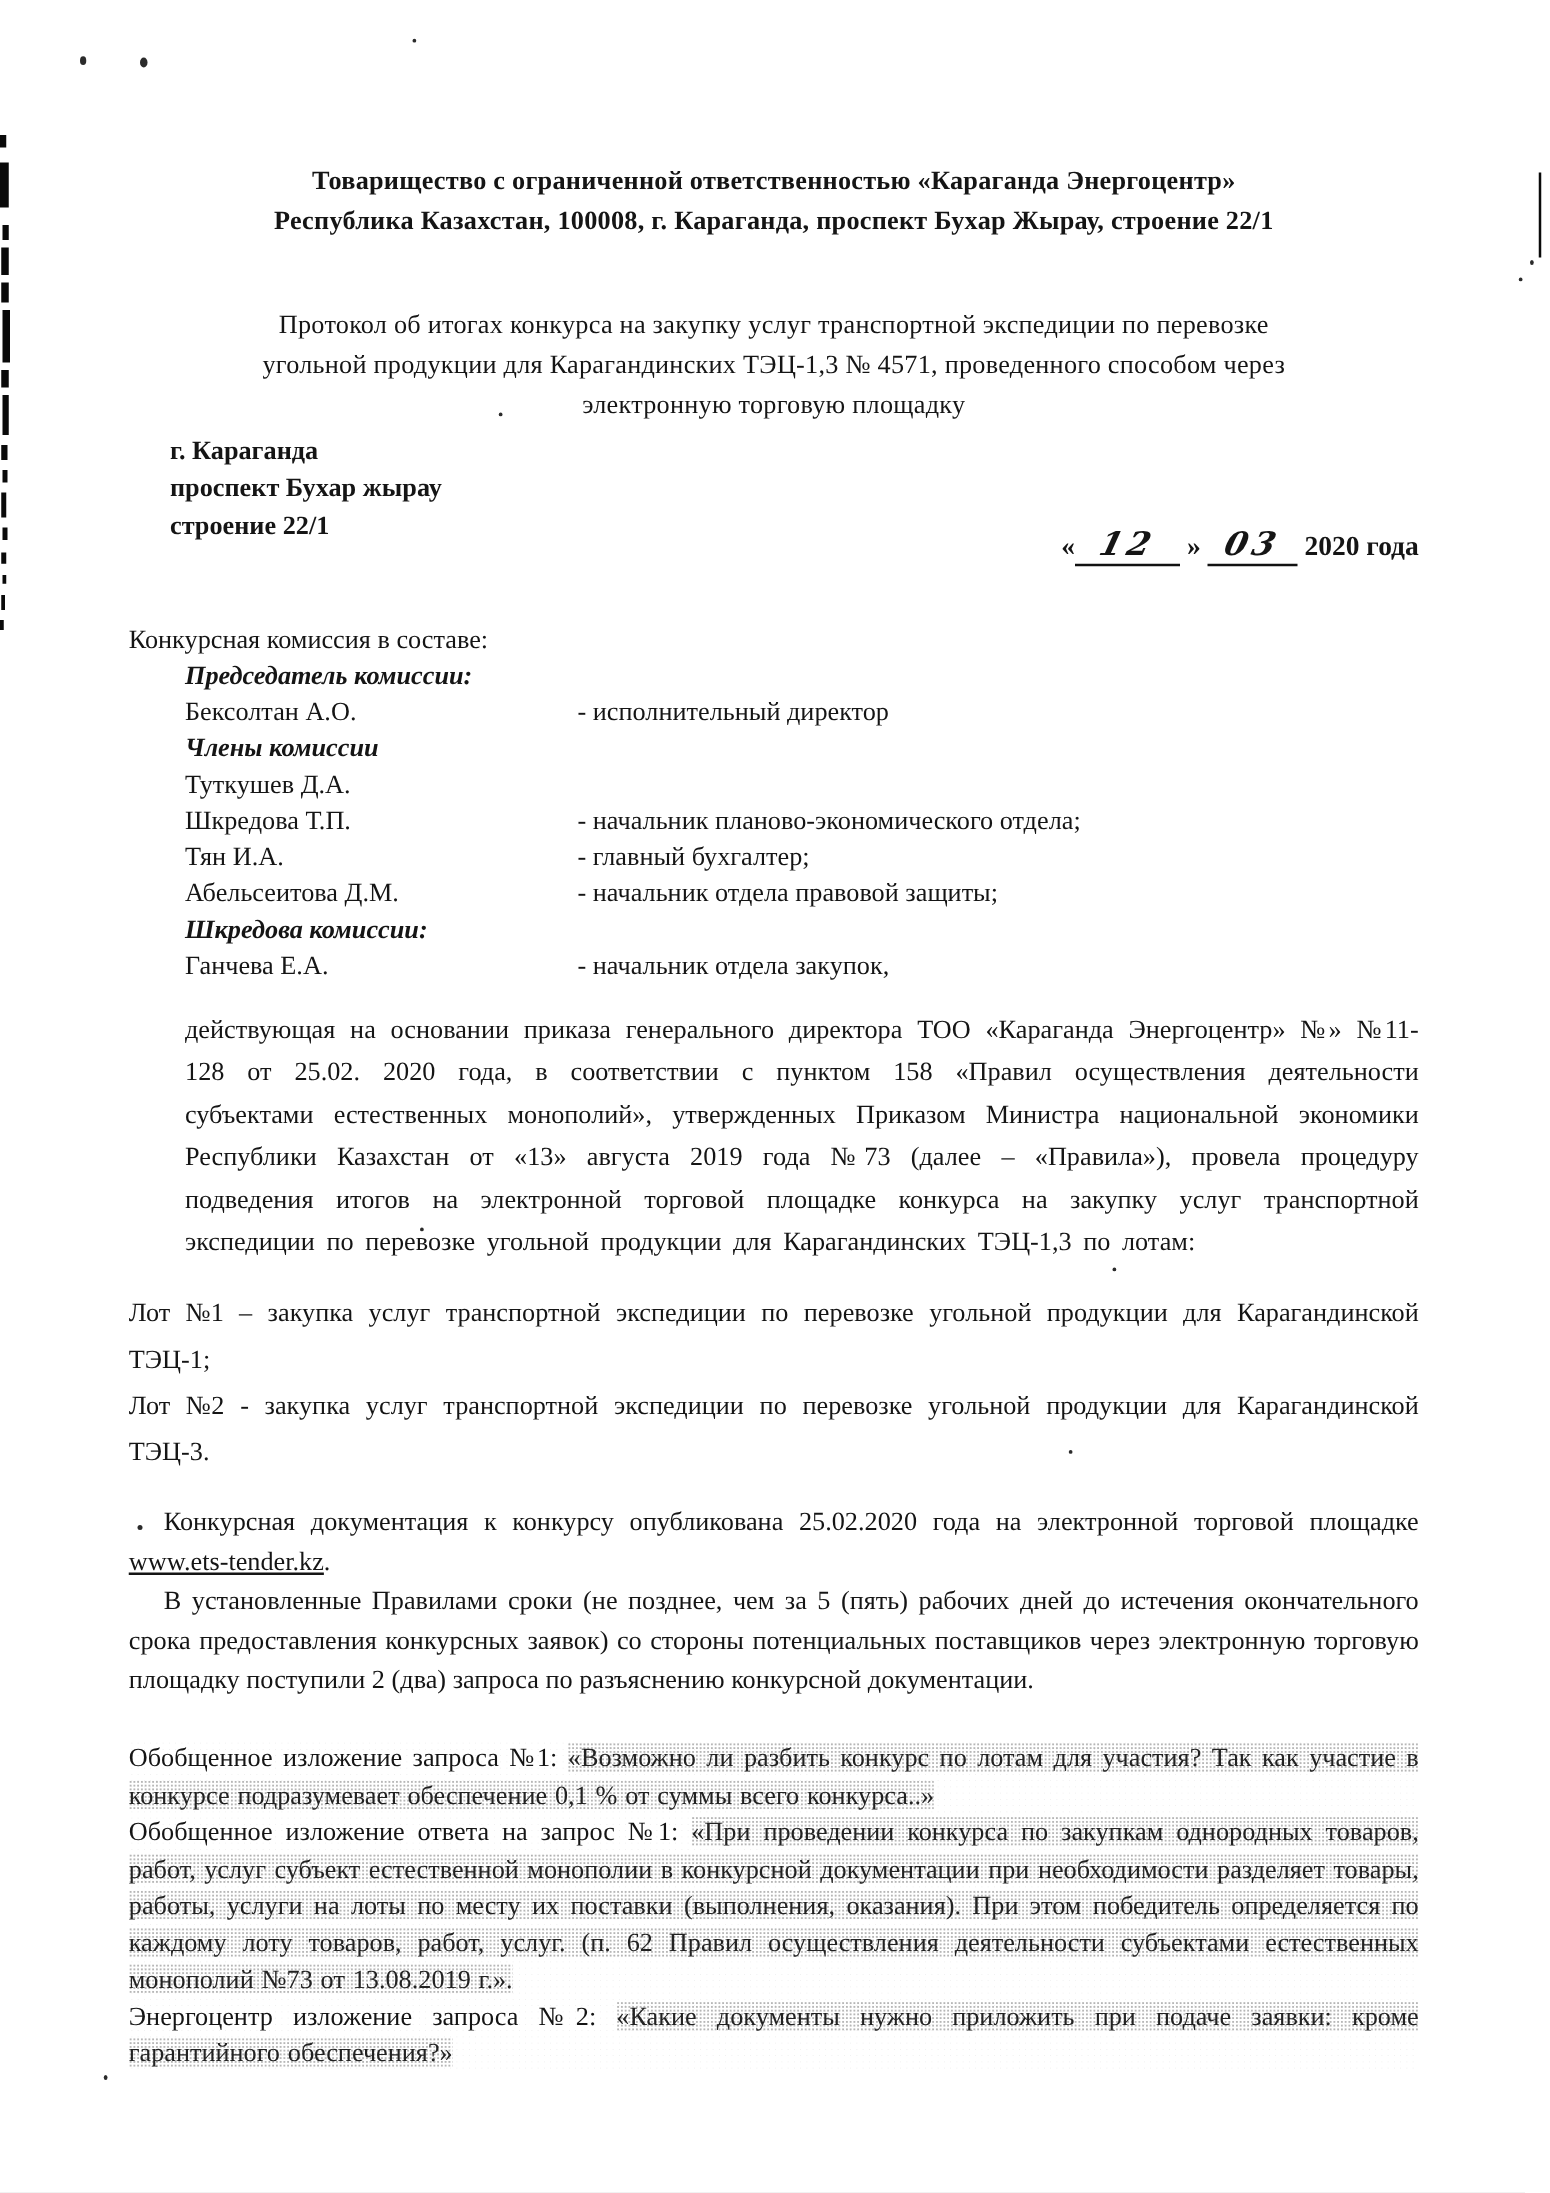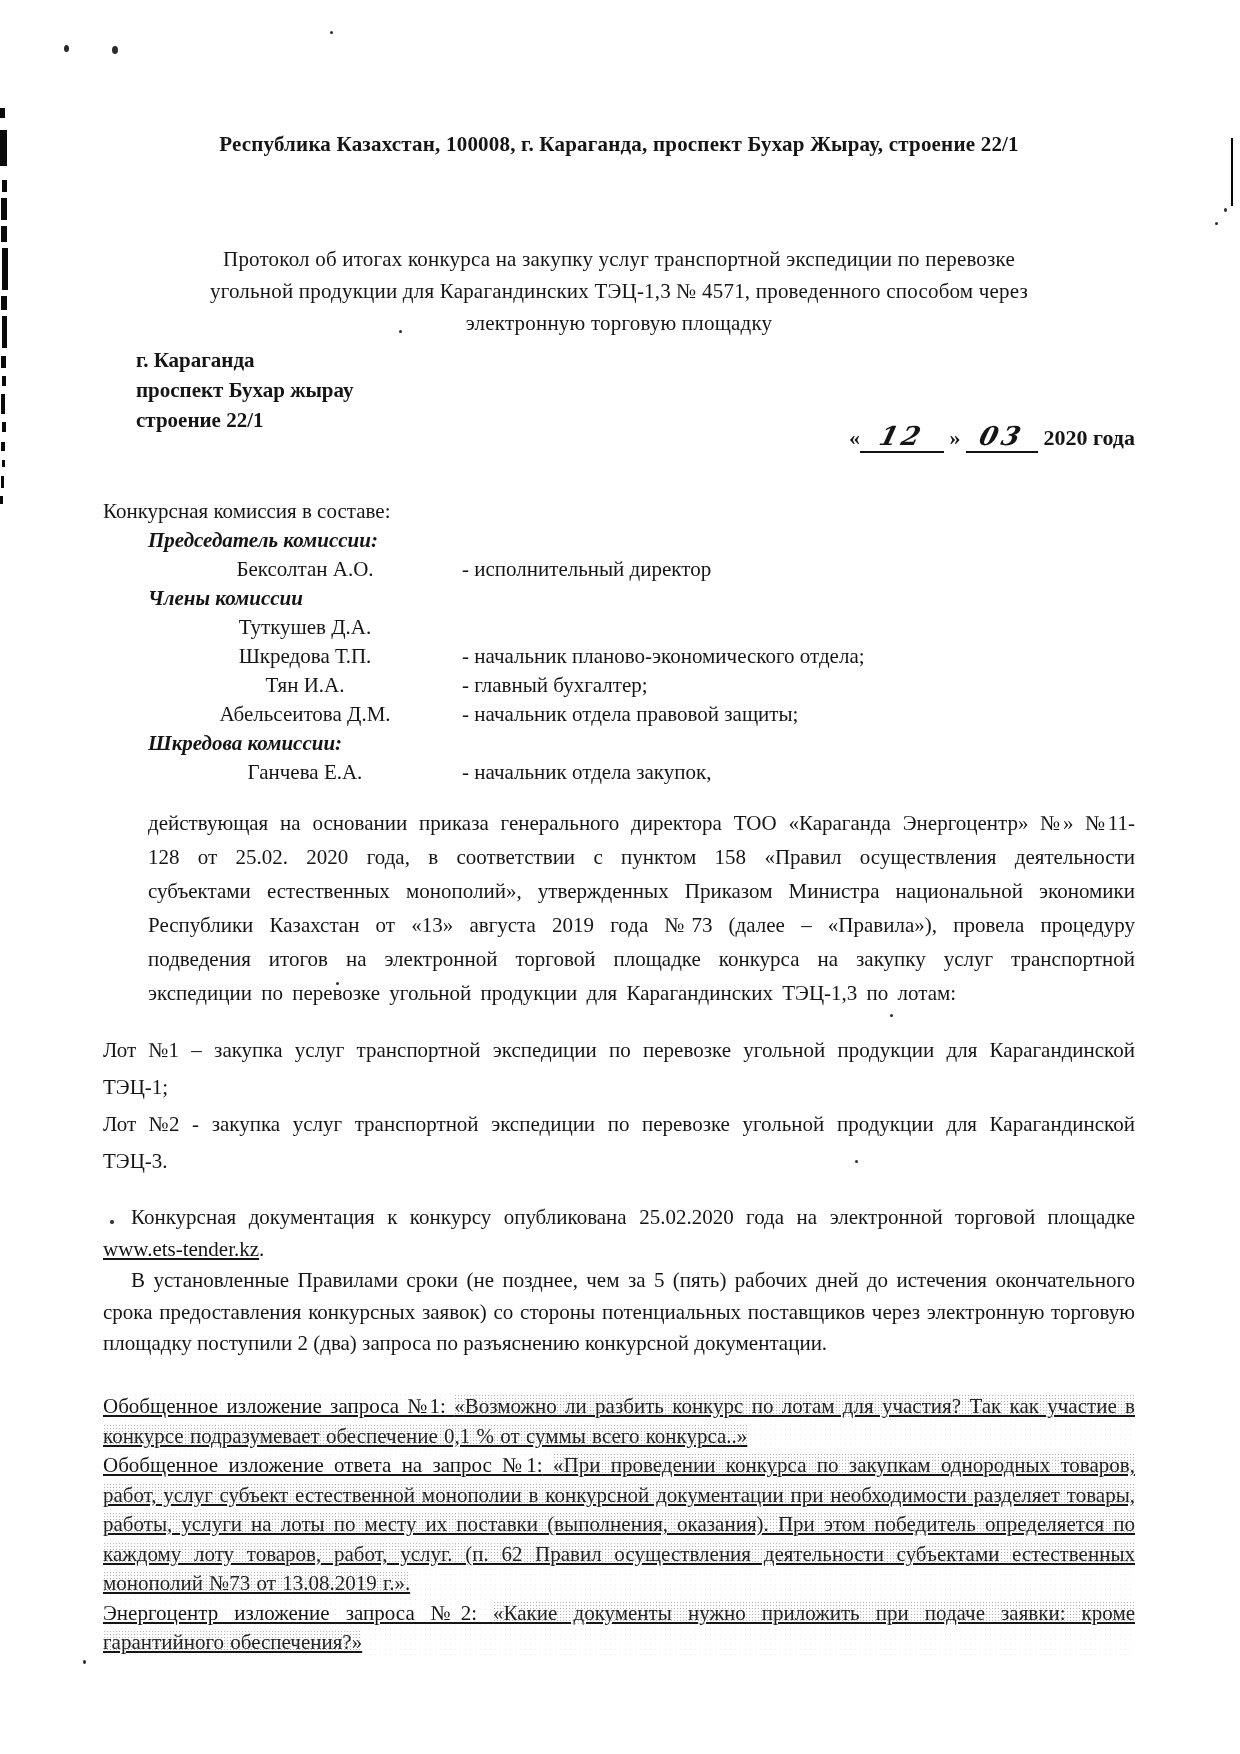--- a/index.html
+++ b/index.html
@@ -20,34 +20,33 @@
   .title{top:243px;font-size:21px;line-height:32px;font-weight:normal;letter-spacing:.2px;text-align:center;}
   .place{top:345px;font-size:21px;line-height:30px;font-weight:bold;margin-left:33px;}
   .dateline{top:421px;right:0;left:auto;position:absolute;font-size:22px;font-weight:bold;white-space:nowrap;}
   .uline{display:inline-block;border-bottom:2px solid #111;text-align:center;vertical-align:baseline;}
   .uline.day{width:84px;}
   .uline.month{width:72px;}
   .hw{display:inline-block;font-style:italic;font-size:26px;font-weight:bold;letter-spacing:4px;transform:skewX(-14deg);font-family:"DejaVu Serif",serif;}
   .intro{top:497px;font-size:21px;line-height:29px;}
   .commission{top:526px;font-size:21px;line-height:29px;}
   .crow{display:flex;padding-left:45px;}
-  .crow .cname{flex:0 0 314px;text-align:center;}
+  .crow .cname{flex:0 0 314px;}
   .crow .crole{flex:1;}
   .clabel{padding-left:45px;}
   .p-basis{top:806px;padding-left:45px;font-size:21px;line-height:34px;text-align:justify;word-spacing:4px;}
   .p-lots{top:1032px;font-size:21px;line-height:37px;text-align:justify;word-spacing:7px;}
   .p-lots p{margin:0;}
   .p-pub{top:1202px;font-size:21px;line-height:31.5px;text-align:justify;}
   .p-pub p{margin:0;text-indent:28px;}
   .link{text-decoration:underline;}
   .requests{
     top:1392px;font-size:21px;line-height:29.5px;text-align:justify;word-spacing:1px;
     background-image:radial-gradient(circle, rgba(70,70,70,.10) .6px, rgba(0,0,0,0) .7px);
     background-size:5px 5px;
-    text-decoration:underline;
   }
   .requests p{margin:0;}
   .hl{
     background-image:radial-gradient(circle, rgba(35,35,35,.33) .7px, rgba(0,0,0,0) .8px);
     background-size:3px 3px;
     color:#222;
   }
   
   .art{position:absolute;background:#0a0a0a;}
   .dot{position:absolute;background:#2b2b2b;border-radius:50%;}
@@ -87,20 +86,21 @@
     <div class="dot" style="left:336px;top:982px;width:3px;height:3px;"></div>
     <div class="dot" style="left:890px;top:1014px;width:3px;height:3px;"></div>
     <div class="dot" style="left:855px;top:1160px;width:3px;height:3px;"></div>
     <div class="dot" style="left:110px;top:1220px;width:4px;height:4px;"></div>
     <div class="dot" style="left:83px;top:1660px;width:3px;height:4px;"></div>
   </div>
 
   <div class="content">
 
     <div class="blk org center">
+      <div>Товарищество с ограниченной ответственностью «Караганда Энергоцентр»</div>
       <div>Республика Казахстан, 100008, г. Караганда, проспект Бухар Жырау, строение 22/1</div>
     </div>
 
     <div class="blk title center">
       <div>Протокол об итогах конкурса на закупку  услуг транспортной экспедиции по перевозке</div>
       <div>угольной продукции для Карагандинских ТЭЦ-1,3 № 4571, проведенного способом через</div>
       <div>электронную торговую площадку</div>
     </div>
 
     <div class="blk place">

